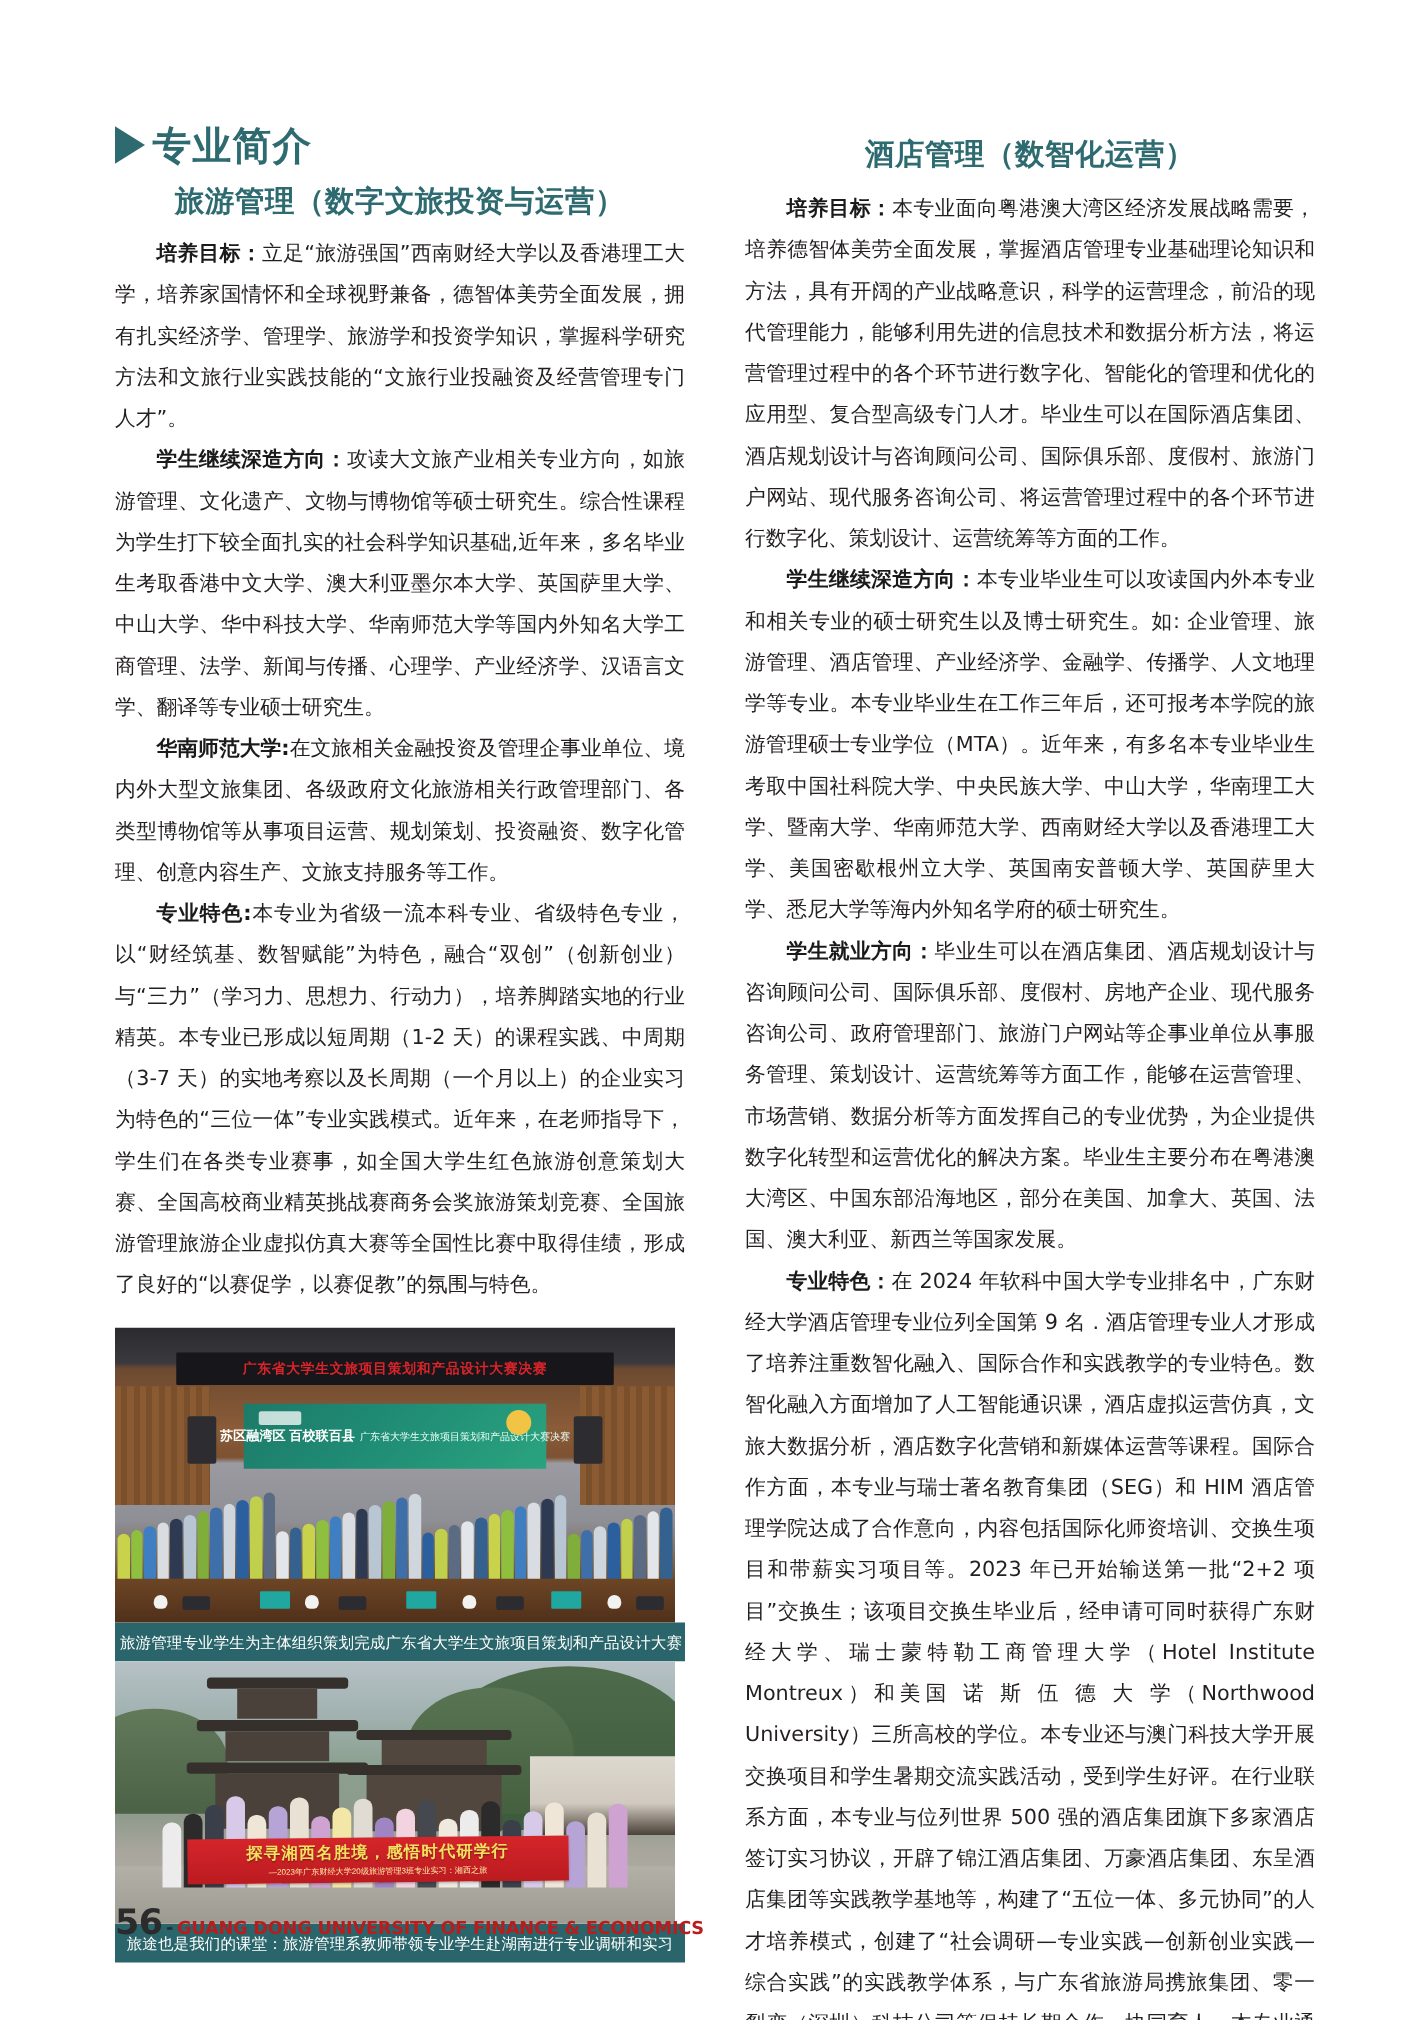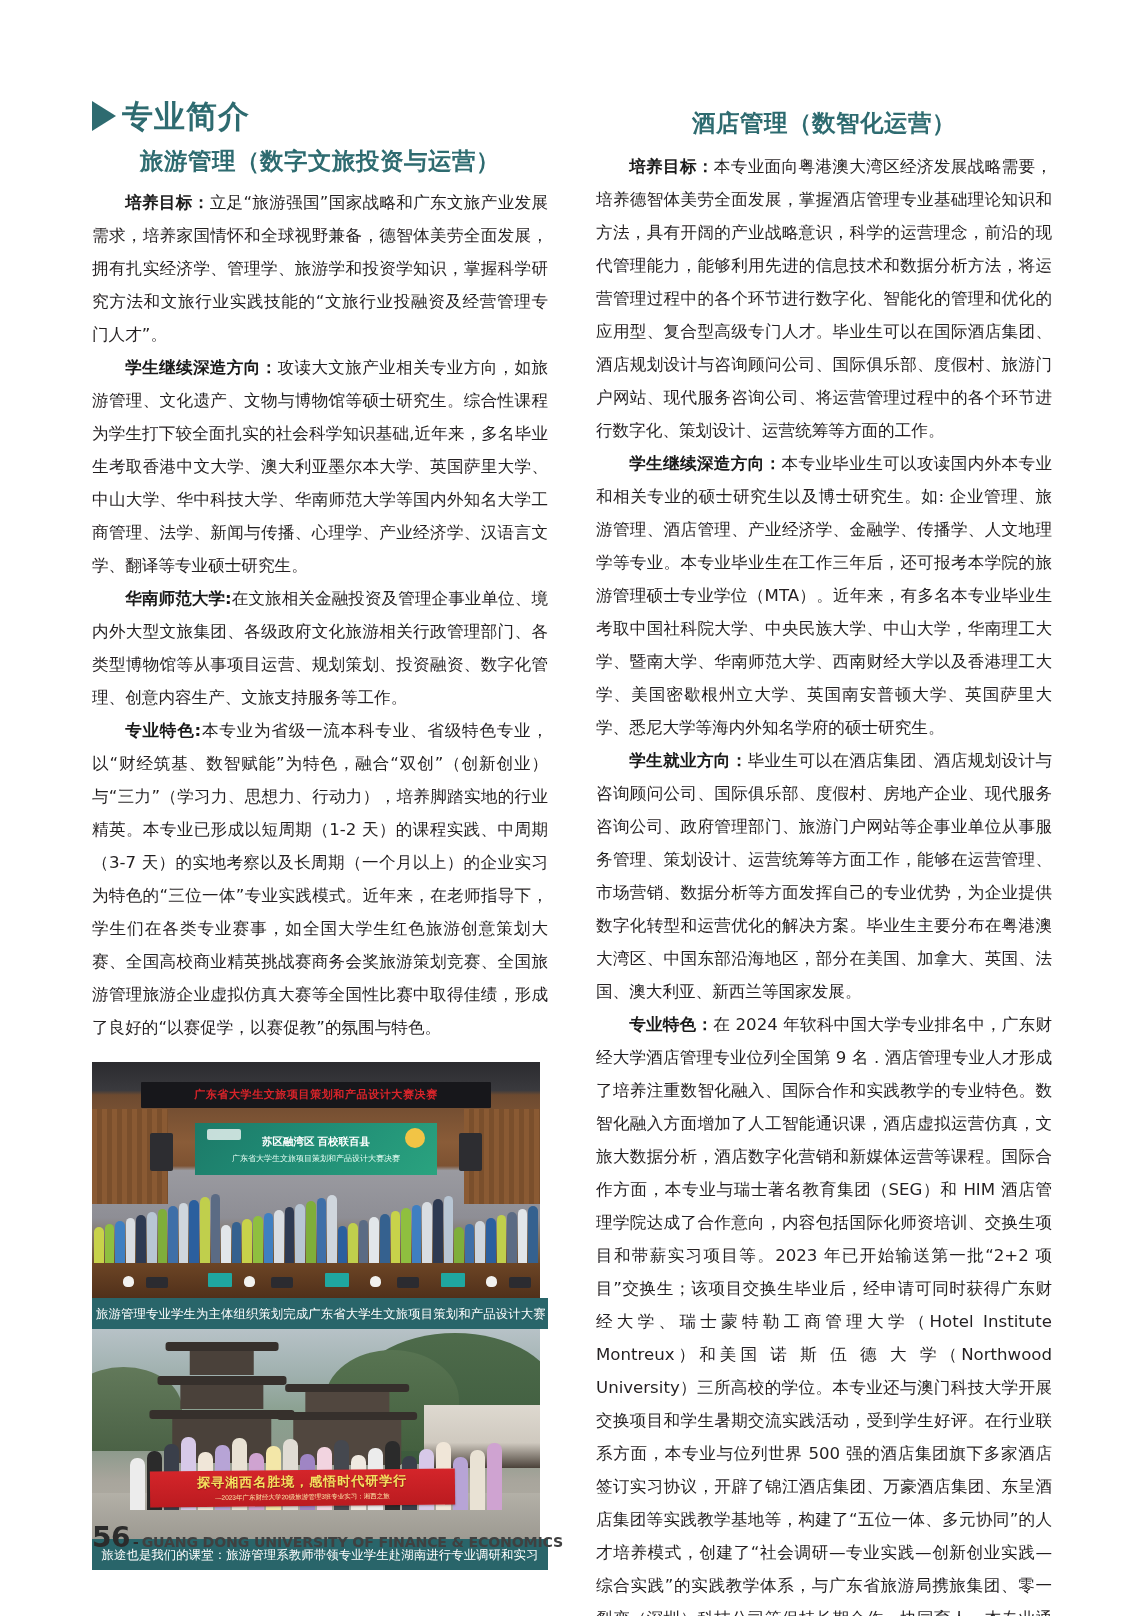--- a/index.html
+++ b/index.html
@@ -134,21 +134,21 @@
     display: flex; align-items: center; justify-content: center;
   }
   .hall-banner span {
     color: #d9242a; font-size: 11px; font-weight: bold;
     letter-spacing: 0.6px; white-space: nowrap;
   }
   .hall-screen {
     position: absolute; left: 23%; top: 26%;
     width: 54%; height: 22%;
     background: linear-gradient(135deg,#1d7a68 0%, #1f8a74 40%, #2aa37f 100%);
-    display: flex; flex-direction: column; align-items: center; justify-content: center;
+    display: flex; flex-direction: row; align-items: center; justify-content: center;
     gap: 4px;
   }
   .hall-screen .l1 { color:#ffffff; font-size:10.5px; font-weight:bold; white-space:nowrap; }
   .hall-screen .l2 { color:#eafff6; font-size:8px; white-space:nowrap; }
   .hall-screen .logo {
     position:absolute; left:5%; top:10%; width:14%; height:22%;
     background:rgba(255,255,255,.75); border-radius:2px;
   }
   .hall-screen .sun {
     position:absolute; right:5%; top:9%; width:20px; height:20px;
@@ -272,42 +272,42 @@
   .footer-dash {
     font-size: 17px;
     color: #2b2b2b;
     font-weight: bold;
     margin: 0 1px;
   }
   .footer-text {
     font-family: "DejaVu Sans", "Liberation Sans", sans-serif;
     font-size: 14.2px;
     font-weight: bold;
-    color: #404040;
+    color: #b91c1c;
     letter-spacing: -0.2px;
   }
 </style>
 </head>
 <body>
 
 <div class="page">
 
   <div class="columns">
 
     <div class="col col-left">
 
       <div class="section-head">
         <span class="tri-icon"></span>
         <span class="section-title">专业简介</span>
       </div>
 
       <div class="prog-title">旅游管理（数字文旅投资与运营）</div>
 
       <p class="para">
-        <span class="lbl">培养目标：</span><span>立足“旅游强国”国家战略和广东文旅产业发展需求，培养家国情怀和全球视野兼备，德智体美劳全面发展，拥有扎实经济学、管理学、旅游学和投资学知识，掌握科学研究方法和文旅行业实践技能的“文旅行业投融资及经营管理专门人才”。</span>
+        <span class="lbl">培养目标：</span><span>立足“旅游强国”西南财经大学以及香港理工大学，培养家国情怀和全球视野兼备，德智体美劳全面发展，拥有扎实经济学、管理学、旅游学和投资学知识，掌握科学研究方法和文旅行业实践技能的“文旅行业投融资及经营管理专门人才”。</span>
       </p>
 
       <p class="para">
         <span class="lbl">学生继续深造方向：</span><span>攻读大文旅产业相关专业方向，如旅游管理、文化遗产、文物与博物馆等硕士研究生。综合性课程为学生打下较全面扎实的社会科学知识基础,近年来，多名毕业生考取香港中文大学、澳大利亚墨尔本大学、英国萨里大学、中山大学、华中科技大学、华南师范大学等国内外知名大学工商管理、法学、新闻与传播、心理学、产业经济学、汉语言文学、翻译等专业硕士研究生。</span>
       </p>
 
       <p class="para">
         <span class="lbl">华南师范大学:</span><span>在文旅相关金融投资及管理企事业单位、境内外大型文旅集团、各级政府文化旅游相关行政管理部门、各类型博物馆等从事项目运营、规划策划、投资融资、数字化管理、创意内容生产、文旅支持服务等工作。</span>
       </p>
 

